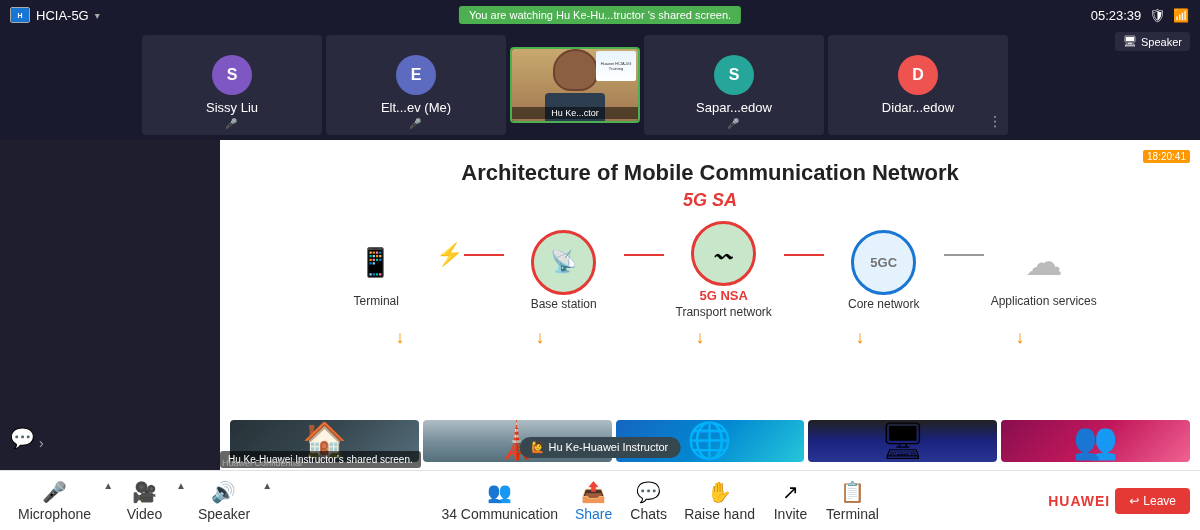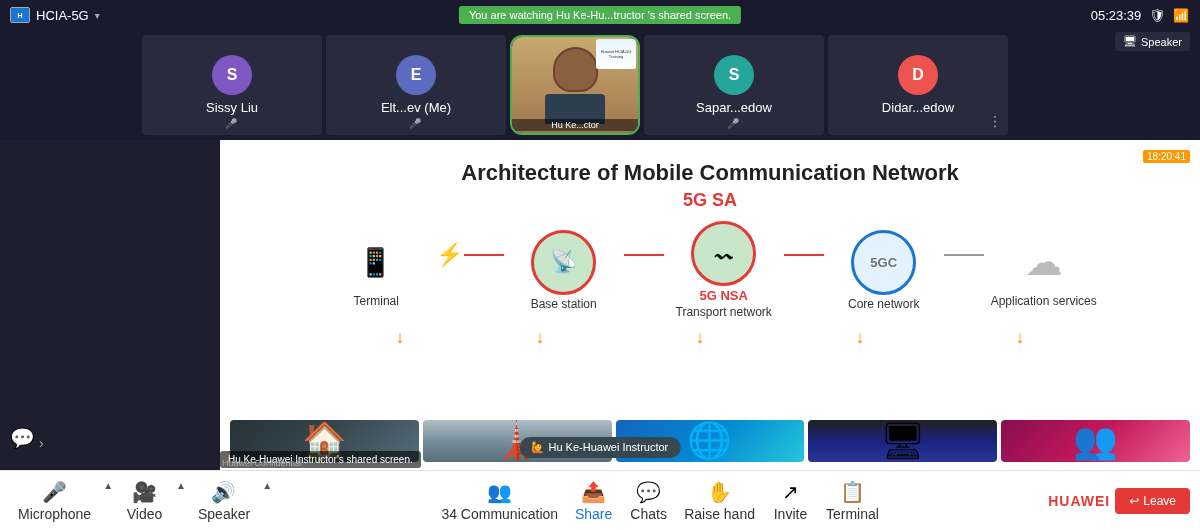--- a/index.html
+++ b/index.html
@@ -126,23 +126,23 @@
     }
     .participant-card .options-icon {
       position: absolute;
       bottom: 6px;
       right: 6px;
       font-size: 14px;
       color: #aaa;
     }
     .participant-card-instructor {
       width: 130px;
-      height: 100px;
-      position: relative;
-      border-radius: 12px;
+      height: 76px;
+      position: relative;
+      border-radius: 4px;
       overflow: hidden;
       border: 2px solid #4caf50;
       flex-shrink: 0;
     }
     .instructor-video-bg {
       width: 100%; height: 100%;
       background: linear-gradient(135deg, #c8a96e 0%, #a07850 100%);
       display: flex;
       align-items: center;
       justify-content: center;
@@ -199,20 +199,21 @@
       font-size: 22px;
       font-weight: bold;
       color: #222;
       text-align: center;
       margin-bottom: 4px;
     }
     .slide-subtitle-5g {
       color: #e53935;
       font-size: 18px;
       text-align: center;
+      font-style: italic;
       font-weight: bold;
       margin-bottom: 10px;
     }
     .slide-timestamp {
       position: absolute;
       top: 10px; right: 10px;
       background: #ff9800;
       color: #fff;
       font-size: 10px;
       padding: 1px 4px;

